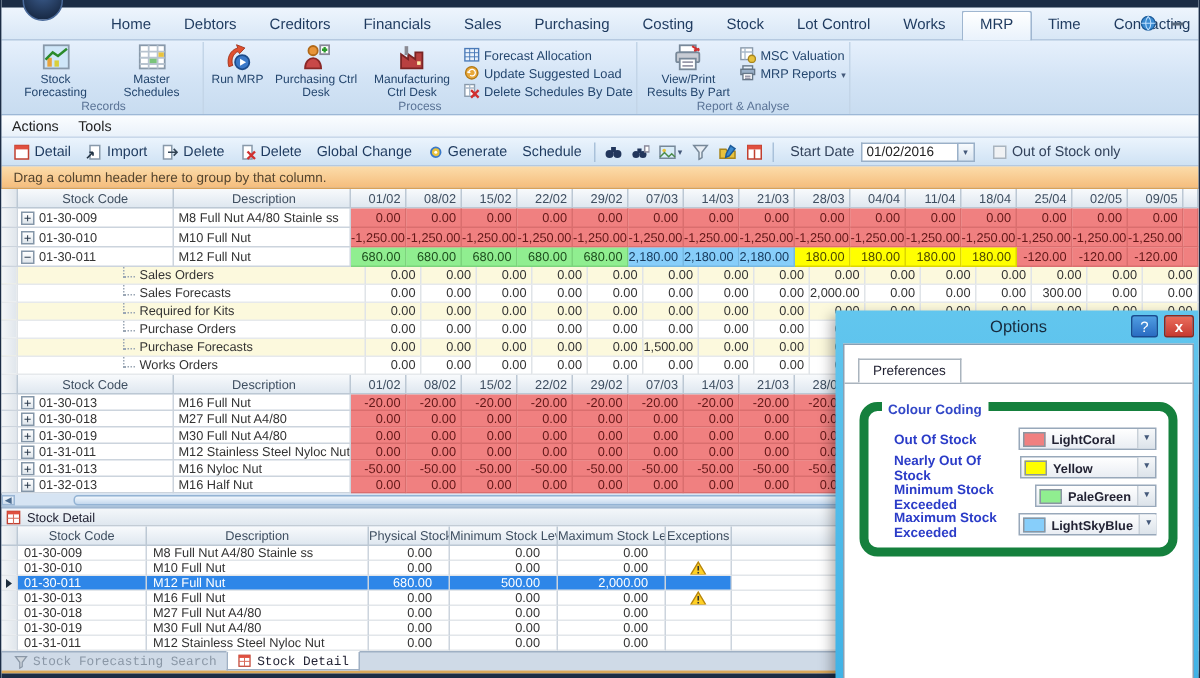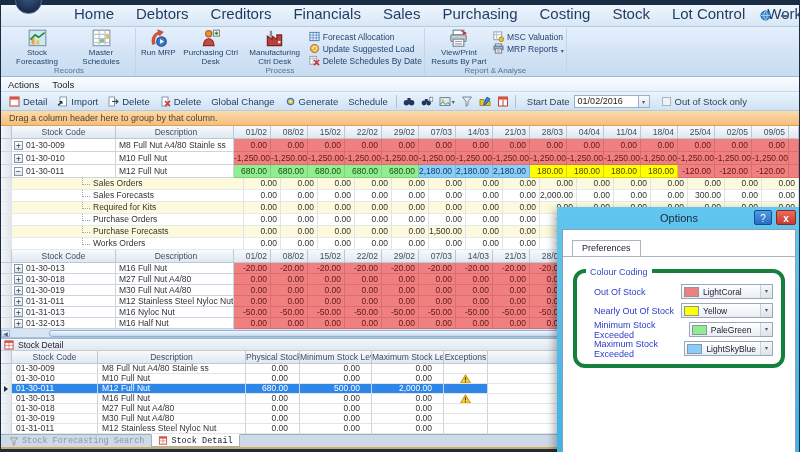--- a/index.html
+++ b/index.html
@@ -3,21 +3,21 @@
 <meta charset="utf-8">
 <style>
 *{margin:0;padding:0;box-sizing:border-box;}
 html,body{background:#9aa4b0;}
 .w{width:800px;height:452px;position:relative;overflow:hidden;font-family:"Liberation Sans",sans-serif;background:#dce9f6;border-left:1px solid #1b2c45;border-right:1px solid #1b2c45;}
 
 .topstrip{height:5px;background:#1b2c45;position:relative;z-index:6;}
 .orb{position:absolute;left:14px;top:-13px;width:27px;height:27px;border-radius:50%;background:radial-gradient(circle at 50% 30%,#3c5d8e,#0f1d33);border:1px solid #4a6a9a;z-index:7;}
 
 .tabs{height:22px;display:flex;align-items:flex-end;background:linear-gradient(#eef5fd,#d8e7f6);border-bottom:1px solid #b5c9e0;padding-left:62px;position:relative;}
-.tab{padding:3px 11px 4px;font-size:15px;color:#1e3a5f;white-space:nowrap;}
+.tab{padding:3px 11px 4px;font-size:10px;color:#1e3a5f;white-space:nowrap;}
 .tab.active{background:linear-gradient(#ffffff,#e9f2fc);border:1px solid #9fb6d0;border-bottom:none;border-radius:2px 2px 0 0;margin-bottom:-1px;padding-bottom:5px;}
 .tabs-right{position:absolute;right:8px;top:5px;display:flex;gap:8px;align-items:center;}
 .ic{display:inline-block;}
 .ic svg{width:100%;height:100%;display:block;}
 .globe{width:11px;height:11px;}
 .minbtn{width:12px;height:10px;position:relative;}
 .minbtn:after{content:"";position:absolute;left:2px;right:2px;top:4px;height:2px;background:#5a6b7e;}
 
 .ribbon{height:50px;background:linear-gradient(#e6f0fc,#d2e3f5 55%,#c8dcf0);display:flex;align-items:stretch;padding:1px 2px 0;border-bottom:1px solid #9db8d6;}
 .rgroup{display:flex;flex-direction:column;border-right:1px solid #c3d5e8;padding:0 2px;}
@@ -101,21 +101,21 @@
 .goldline{height:2px;background:#d9a85a;}
 .navyline{height:3px;background:#1b2c45;}
 
 .dlg{position:absolute;left:556px;top:207px;width:244px;height:250px;background:linear-gradient(#62c6ee,#3fb2e6);z-index:50;box-shadow:-3px 3px 8px rgba(0,0,0,.3);}
 .dlg-title{height:22px;position:relative;display:flex;align-items:center;justify-content:center;font-size:11px;color:#16293c;}
 .dlg-help{position:absolute;right:29px;top:3px;width:18px;height:15px;background:linear-gradient(#4f9de2,#2a6cc2);color:#fff;font-size:10px;text-align:center;line-height:15px;border:1px solid #1a4a90;border-radius:2px;}
 .dlg-close{position:absolute;right:5px;top:3px;width:20px;height:15px;background:linear-gradient(#ea6d5c,#c63a31);color:#fff;font-size:10px;font-weight:bold;text-align:center;line-height:15px;border:1px solid #8a2a22;border-radius:2px;}
 .dlg-body{position:absolute;left:5px;right:5px;top:22px;bottom:0;background:#fff;border:1px solid #8aa0b4;padding-top:7px;}
 .dlg-tab{display:inline-block;margin-left:9px;padding:2px 9px 3px;font-size:9px;color:#223;border:1px solid #aab4be;border-bottom:none;background:#fff;position:relative;z-index:2;}
 .dlg-tabline{height:1px;background:#aab4be;}
-.fieldset{margin:12px 10px 0;border:4px solid #15803d;border-radius:12px;padding:9px 8px 6px;position:relative;}
+.fieldset{margin:12px 10px 0;border:6px solid #15803d;border-radius:12px;padding:9px 8px 6px;position:relative;font-weight:bold;}
 .fieldset-label{position:absolute;top:-6px;left:9px;background:#fff;padding:0 4px;font-size:9px;color:#3348c8;}
 .opt-row{display:flex;align-items:center;justify-content:space-between;height:19px;padding-left:9px;}
 .opt-label{font-size:9px;color:#2b3cc8;}
 .opt-dd{width:92px;height:15px;border:1px solid #98a8ba;background:linear-gradient(#ffffff,#e9edf3);display:flex;align-items:center;padding-left:2px;gap:4px;}
 .swatch{width:15px;height:10px;border:1px solid #8a96a2;flex:none;}
 .opt-val{font-size:8.5px;color:#223;flex:1;}
 .opt-arrow{width:12px;font-size:6px;color:#44597a;text-align:center;border-left:1px solid #c8d0d8;height:13px;line-height:13px;background:linear-gradient(#f6f8fa,#dce3ea);flex:none;}
 </style>
 </head>
 <body>

